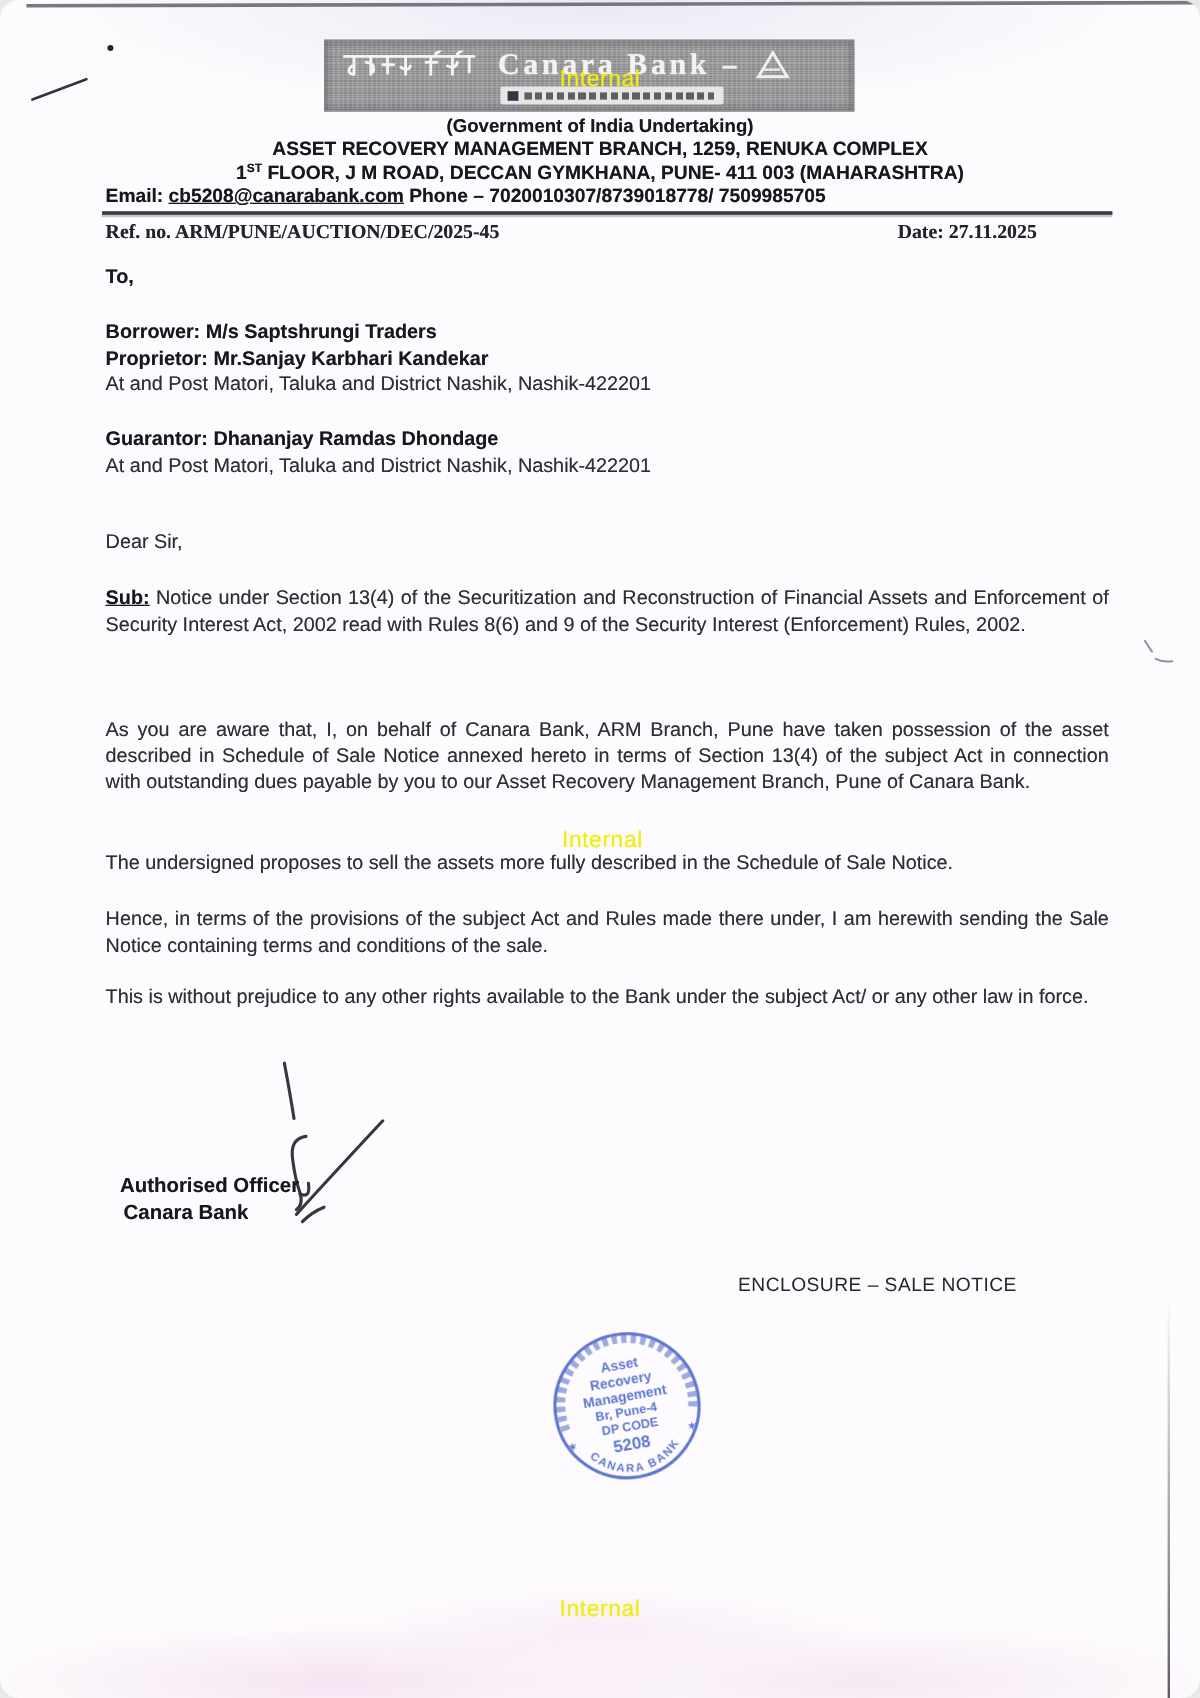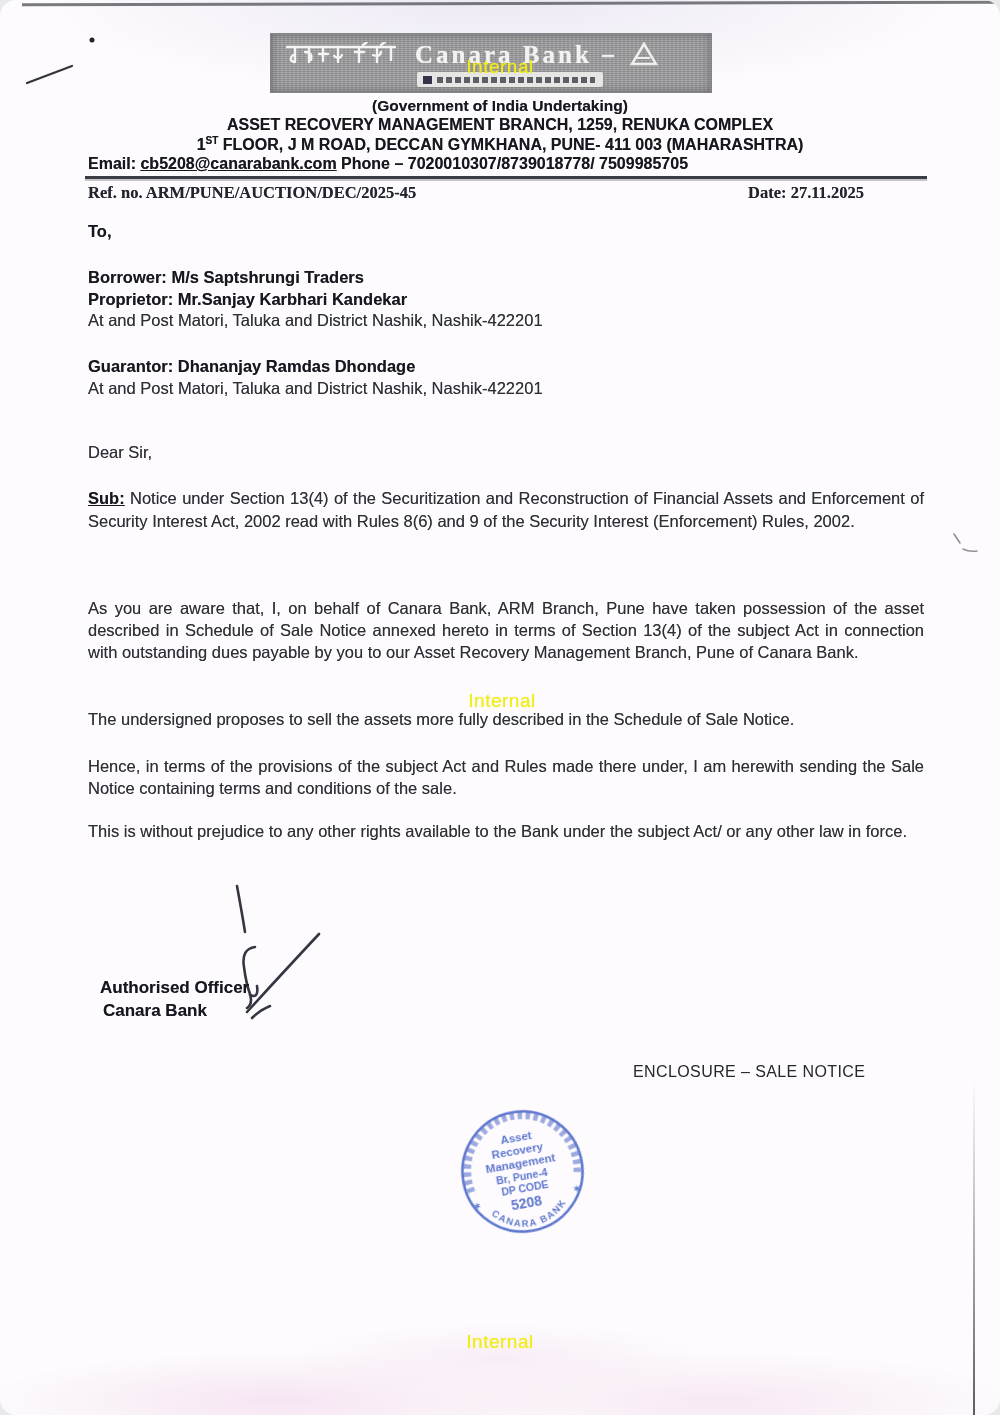--- a/index.html
+++ b/index.html
@@ -140,21 +140,21 @@
       <path d="M22,11 Q27,38 30,57"></path>
       <path d="M40,72 Q26,74 29,92 Q31,108 35,119 Q38,129 32,133"></path>
       <path d="M35,120 q9,4 7,-9"></path>
       <path d="M32,137 Q62,104 104,59"></path>
       <path d="M37,143 q8,-8 18,-12"></path>
     </g>
   </svg>
   <div class="abs txt bold" style="left:88px;top:977px;font-size:17px;margin-left:12px;">Authorised Officer</div>
   <div class="abs txt bold" style="left:103px;top:1000px;font-size:17px;">Canara Bank</div>
 
-  <div class="abs enclosure" style="left:633px;top:1063px;">ENCLOSURE – SALE NOTICE</div>
+  <div class="abs enclosure" style="left:615px;top:1063px;">ENCLOSURE – SALE NOTICE</div>
 
   <svg class="abs stamp" viewBox="0 0 145 145" style="filter:blur(.45px);transform:rotate(-10deg);opacity:.88;">
     <defs>
       <path id="arc-bottom" d="M27,97 A49,49 0 0 0 118,97"></path>
     </defs>
     <g fill="none" stroke="#4a66c8">
       <circle cx="72.5" cy="72.5" r="60" stroke-width="2.6"></circle>
       <path d="M19,84 A55,55 0 1 1 126,84" stroke-width="7.5" stroke-dasharray="4.5 3.5" opacity=".62"></path>
     </g>
     <g fill="#4a66c8" font-family="Liberation Sans, sans-serif" text-anchor="middle" font-weight="bold">

